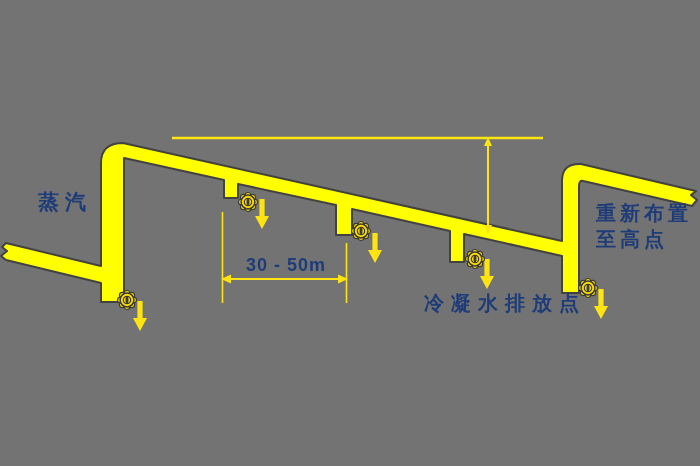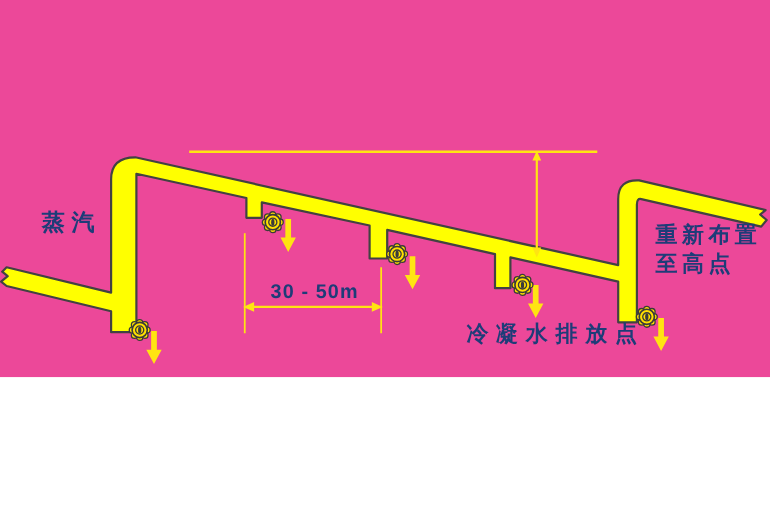--- a/index.html
+++ b/index.html
@@ -1,20 +1,20 @@
 <!DOCTYPE html>
 <html><head>
 <meta charset="utf-8">
 <style>
   html, body { margin: 0; padding: 0; background: #ffffff; }
   .stage {
     position: relative;
     width: 700px;
-    height: 343px;
-    background: #ec4899;
+    height: 466px;
+    background: #737373;
     overflow: hidden;
     font-family: "Liberation Sans", sans-serif;
   }
   svg text {
     font-family: "Liberation Sans", sans-serif;
     font-weight: bold;
   }
 </style>
 </head>
 <body>

